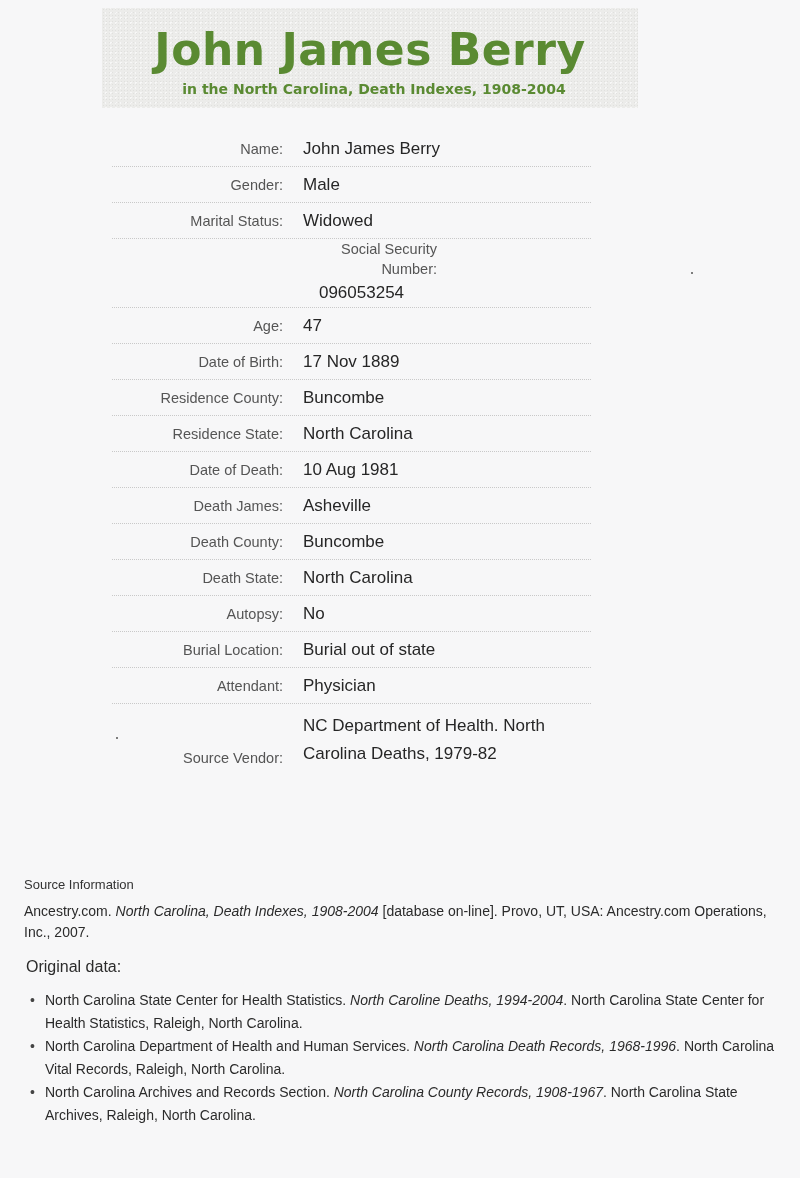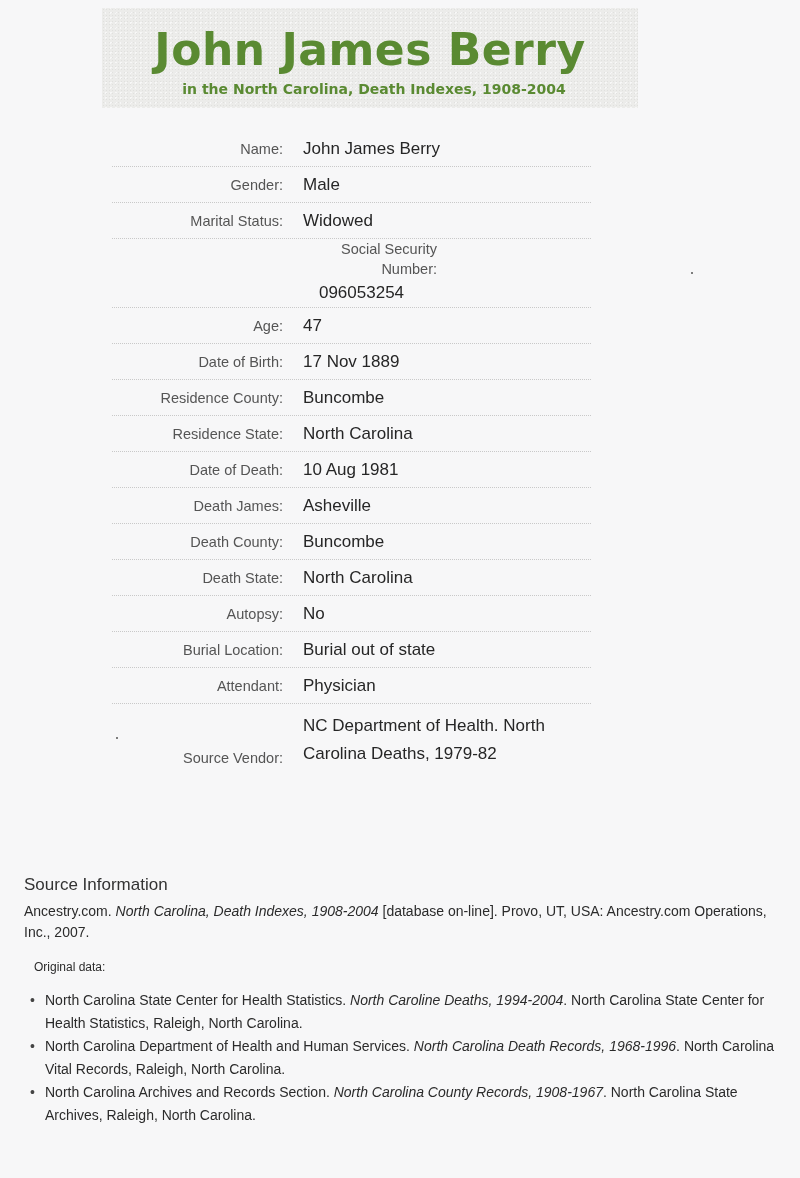--- a/index.html
+++ b/index.html
@@ -88,37 +88,37 @@
     .record-row.last .record-label {
       padding-top: 2px;
     }
     .source-section {
       position: absolute;
       left: 24px;
       top: 873px;
       width: 760px;
     }
     .source-heading {
-      font-size: 17px;
+      font-size: 13px;
       color: #333;
       line-height: 24px;
       margin: 0;
       font-weight: normal;
     }
     .source-citation {
       font-size: 14px;
       color: #2b2b2b;
       line-height: 21px;
       margin: 4px 0 0 0;
     }
     .source-citation i { font-style: italic; }
     .original-label {
-      font-size: 12px;
-      color: #2b2b2b;
-      margin: 14px 0 0 10px;
+      font-size: 16px;
+      color: #2b2b2b;
+      margin: 14px 0 0 2px;
       line-height: 20px;
     }
     .original-list {
       list-style: none;
       padding: 0;
       margin: 12px 0 0 0;
     }
     .original-item {
       position: relative;
       padding-left: 21px;

